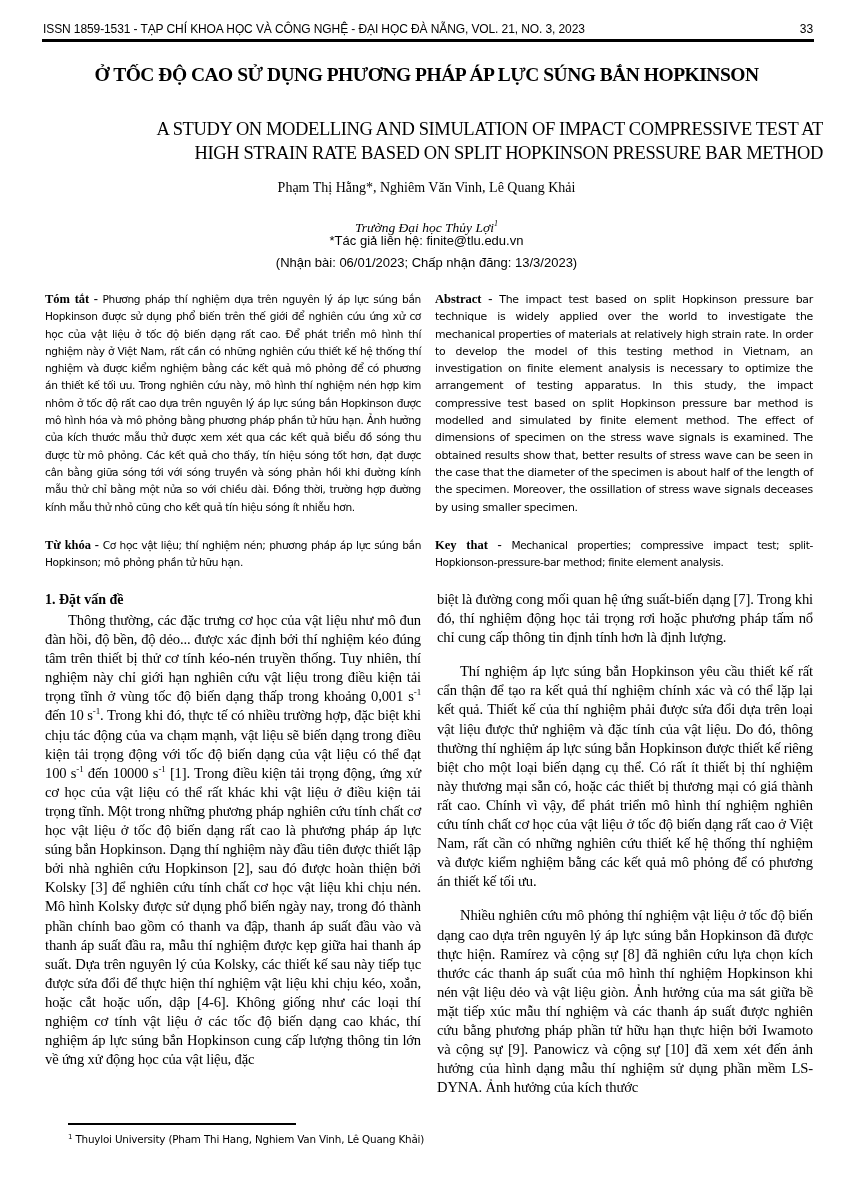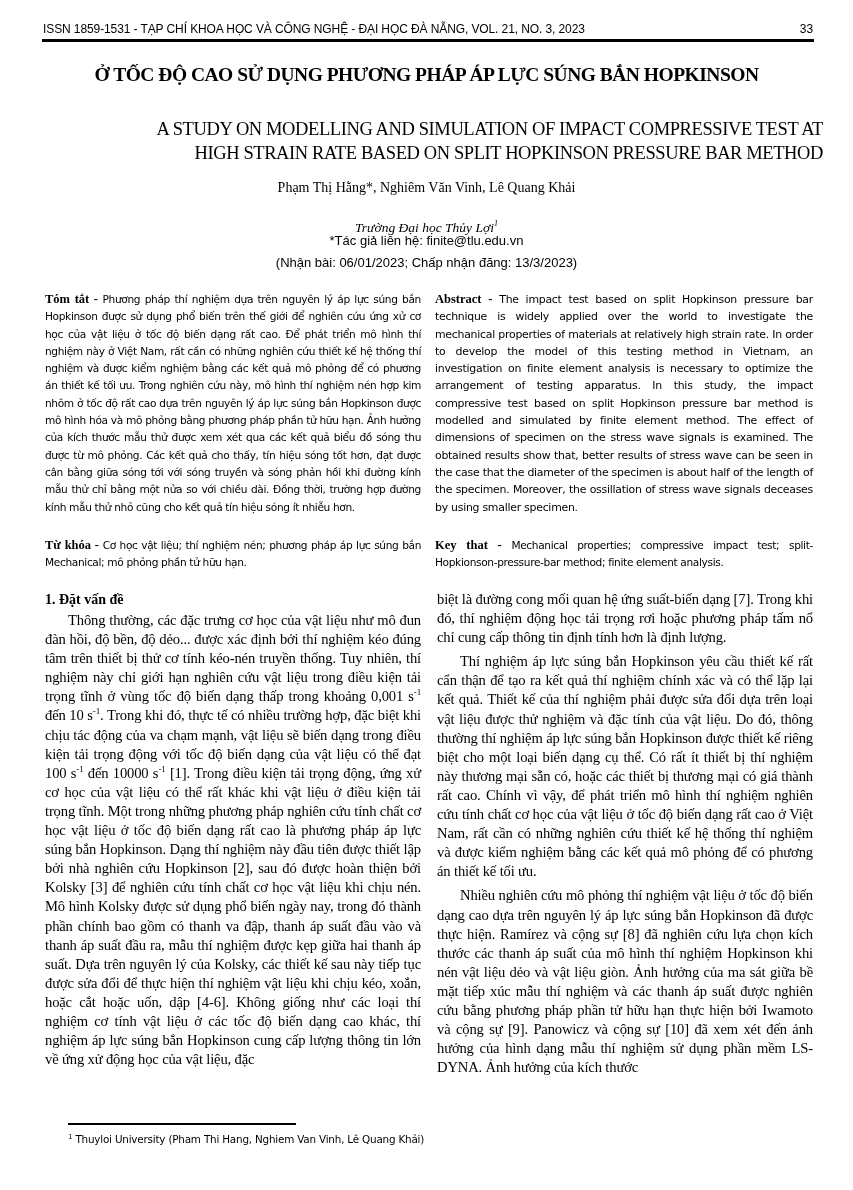--- a/index.html
+++ b/index.html
@@ -62,21 +62,21 @@
     }
 
     .body-col {
       position: absolute; font-family: "Liberation Serif", serif; font-size: 14.6px; line-height: 19.1px;
       text-align: justify; letter-spacing: -0.15px;
     }
     .body-left { left: 45px; top: 611px; width: 376px; }
     .body-right { left: 437px; top: 590px; width: 376px; }
     .body-col p { margin: 0; }
     .body-col p.indent { text-indent: 23px; }
-    .body-col p + p { margin-top: 5px; }
+    .body-col p + p { margin-top: 15px; }
     .body-col sup { font-size: 9px; line-height: 0; }
 
     .footnote-rule { position: absolute; left: 68px; top: 1123px; width: 228px; height: 2px; background: #000; }
     .footnote {
       position: absolute; left: 68px; top: 1133px;
       font-family: "DejaVu Sans", sans-serif; font-size: 10.4px; letter-spacing: -0.2px;
     }
     .footnote sup { font-size: 7px; }
   </style>
 </head>
@@ -109,21 +109,21 @@
     <span class="lead">Tóm tắt -</span>
     <span>Phương pháp thí nghiệm dựa trên nguyên lý áp lực súng bắn Hopkinson được sử dụng phổ biến trên thế giới để nghiên cứu ứng xử cơ học của vật liệu ở tốc độ biến dạng rất cao. Để phát triển mô hình thí nghiệm này ở Việt Nam, rất cần có những nghiên cứu thiết kế hệ thống thí nghiệm và được kiểm nghiệm bằng các kết quả mô phỏng để có phương án thiết kế tối ưu. Trong nghiên cứu này, mô hình thí nghiệm nén hợp kim nhôm ở tốc độ rất cao dựa trên nguyên lý áp lực súng bắn Hopkinson được mô hình hóa và mô phỏng bằng phương pháp phần tử hữu hạn. Ảnh hưởng của kích thước mẫu thử được xem xét qua các kết quả biểu đồ sóng thu được từ mô phỏng. Các kết quả cho thấy, tín hiệu sóng tốt hơn, đạt được cân bằng giữa sóng tới với sóng truyền và sóng phản hồi khi đường kính mẫu thử chỉ bằng một nửa so với chiều dài. Đồng thời, trường hợp đường kính mẫu thử nhỏ cũng cho kết quả tín hiệu sóng ít nhiễu hơn.</span>
   </div>
   <div class="abstract-box abstract-en">
     <span class="lead">Abstract -</span>
     <span>The impact test based on split Hopkinson pressure bar technique is widely applied over the world to investigate the mechanical properties of materials at relatively high strain rate. In order to develop the model of this testing method in Vietnam, an investigation on finite element analysis is necessary to optimize the arrangement of testing apparatus. In this study, the impact compressive test based on split Hopkinson pressure bar method is modelled and simulated by finite element method. The effect of dimensions of specimen on the stress wave signals is examined. The obtained results show that, better results of stress wave can be seen in the case that the diameter of the specimen is about half of the length of the specimen. Moreover, the ossillation of stress wave signals deceases by using smaller specimen.</span>
   </div>
 
   <div class="keywords kw-vn">
     <span class="lead">Từ khóa -</span>
-    <span>Cơ học vật liệu; thí nghiệm nén; phương pháp áp lực súng bắn Mechanical; mô phỏng phần tử hữu hạn.</span>
+    <span>Cơ học vật liệu; thí nghiệm nén; phương pháp áp lực súng bắn Hopkinson; mô phỏng phần tử hữu hạn.</span>
   </div>
   <div class="keywords kw-en">
     <span class="lead">Key that -</span>
     <span>Mechanical properties; compressive impact test; split-Hopkionson-pressure-bar method; finite element analysis.</span>
   </div>
 
   <div class="section-title">1. Đặt vấn đề</div>
 
   <div class="body-col body-left">
     <p class="indent"><span>Thông thường, các đặc trưng cơ học của vật liệu như mô đun đàn hồi, độ bền, độ dẻo... được xác định bởi thí nghiệm kéo đúng tâm trên thiết bị thử cơ tính kéo-nén truyền thống. Tuy nhiên, thí nghiệm này chỉ giới hạn nghiên cứu vật liệu trong điều kiện tải trọng tĩnh ở vùng tốc độ biến dạng thấp trong khoảng 0,001 s</span><sup>-1</sup><span> đến 10 s</span><sup>-1</sup><span>. Trong khi đó, thực tế có nhiều trường hợp, đặc biệt khi chịu tác động của va chạm mạnh, vật liệu sẽ biến dạng trong điều kiện tải trọng động với tốc độ biến dạng của vật liệu có thể đạt 100 s</span><sup>-1</sup><span> đến 10000 s</span><sup>-1</sup><span> [1]. Trong điều kiện tải trọng động, ứng xử cơ học của vật liệu có thể rất khác khi vật liệu ở điều kiện tải trọng tĩnh. Một trong những phương pháp nghiên cứu tính chất cơ học vật liệu ở tốc độ biến dạng rất cao là phương pháp áp lực súng bắn Hopkinson. Dạng thí nghiệm này đầu tiên được thiết lập bởi nhà nghiên cứu Hopkinson [2], sau đó được hoàn thiện bởi Kolsky [3] để nghiên cứu tính chất cơ học vật liệu khi chịu nén. Mô hình Kolsky được sử dụng phổ biến ngày nay, trong đó thành phần chính bao gồm có thanh va đập, thanh áp suất đầu vào và thanh áp suất đầu ra, mẫu thí nghiệm được kẹp giữa hai thanh áp suất. Dựa trên nguyên lý của Kolsky, các thiết kế sau này tiếp tục được sửa đổi để thực hiện thí nghiệm vật liệu khi chịu kéo, xoắn, hoặc cắt hoặc uốn, dập [4-6]. Không giống như các loại thí nghiệm cơ tính vật liệu ở các tốc độ biến dạng cao khác, thí nghiệm áp lực súng bắn Hopkinson cung cấp lượng thông tin lớn về ứng xử động học của vật liệu, đặc</span></p>

